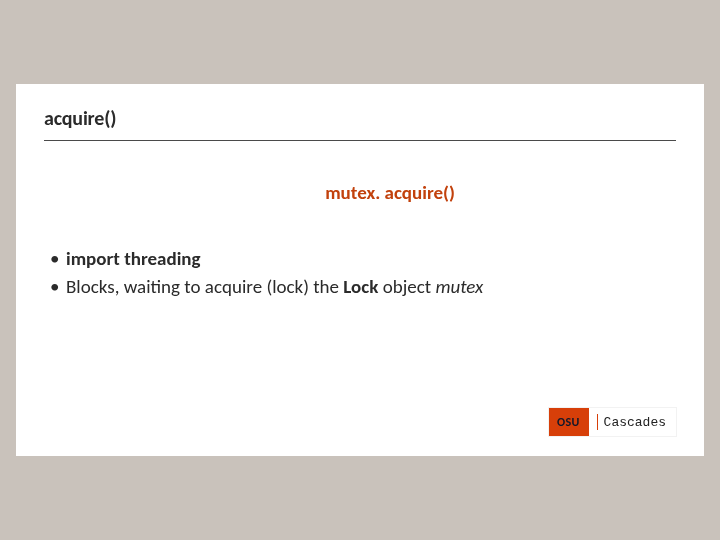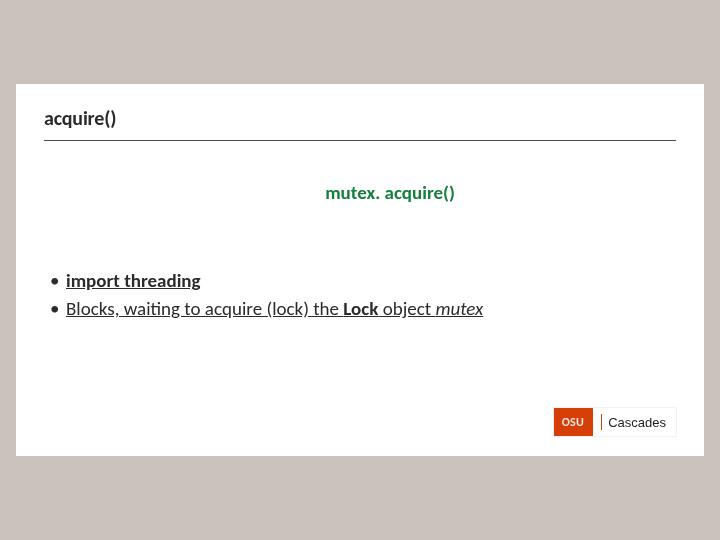--- a/index.html
+++ b/index.html
@@ -21,36 +21,35 @@
   }
   .rule {
     border: none;
     border-top: 1.5px solid #4a4a4a;
     margin: 0 0 40px 0;
   }
   .subtitle {
     text-align: center;
     font-size: 19px;
     font-weight: 700;
-    color: #15803d;
-    margin-bottom: 64px;
+    color: #c2410c;
+    margin-bottom: 42px;
     padding-left: 60px;
   }
   ul.bullets {
     list-style: none;
     padding: 0 0 0 4px;
   }
   ul.bullets li {
     position: relative;
     padding-left: 18px;
     font-size: 19px;
     line-height: 1.38;
     color: #2b2b2b;
     margin-bottom: 2px;
-    text-decoration: underline;
   }
   ul.bullets li::before {
     content: "•";
     position: absolute;
     left: 2px;
     top: 0;
     color: #2b2b2b;
     font-size: 19px;
   }
   .b0 .bold { font-weight: 700; }
@@ -68,38 +67,38 @@
     position: absolute;
     right: 28px;
     bottom: 20px;
     height: 28px;
     display: flex;
     align-items: stretch;
     box-shadow: 0 0 0 1px rgba(0,0,0,0.05);
   }
   .logo-left {
     background: #d73f09;
-    color: #e5e5e5;
+    color: #0f172a;
     font-weight: 700;
     font-size: 12px;
     display: flex;
     align-items: center;
     justify-content: center;
     padding: 0 8px;
     letter-spacing: 0.3px;
   }
   .logo-right {
     background: #fff;
     color: #222;
     font-size: 13px;
     display: flex;
     align-items: center;
     padding: 0 10px 0 8px;
     border-left: 1px solid #d73f09;
-    font-family: Liberation Sans, sans-serif;
+    font-family: Liberation Mono, monospace;
   }
   .logo-sep {
     width: 1px;
     background: #d73f09;
     align-self: center;
     height: 60%;
     margin-right: 6px;
   }
 </style>
 </head>

